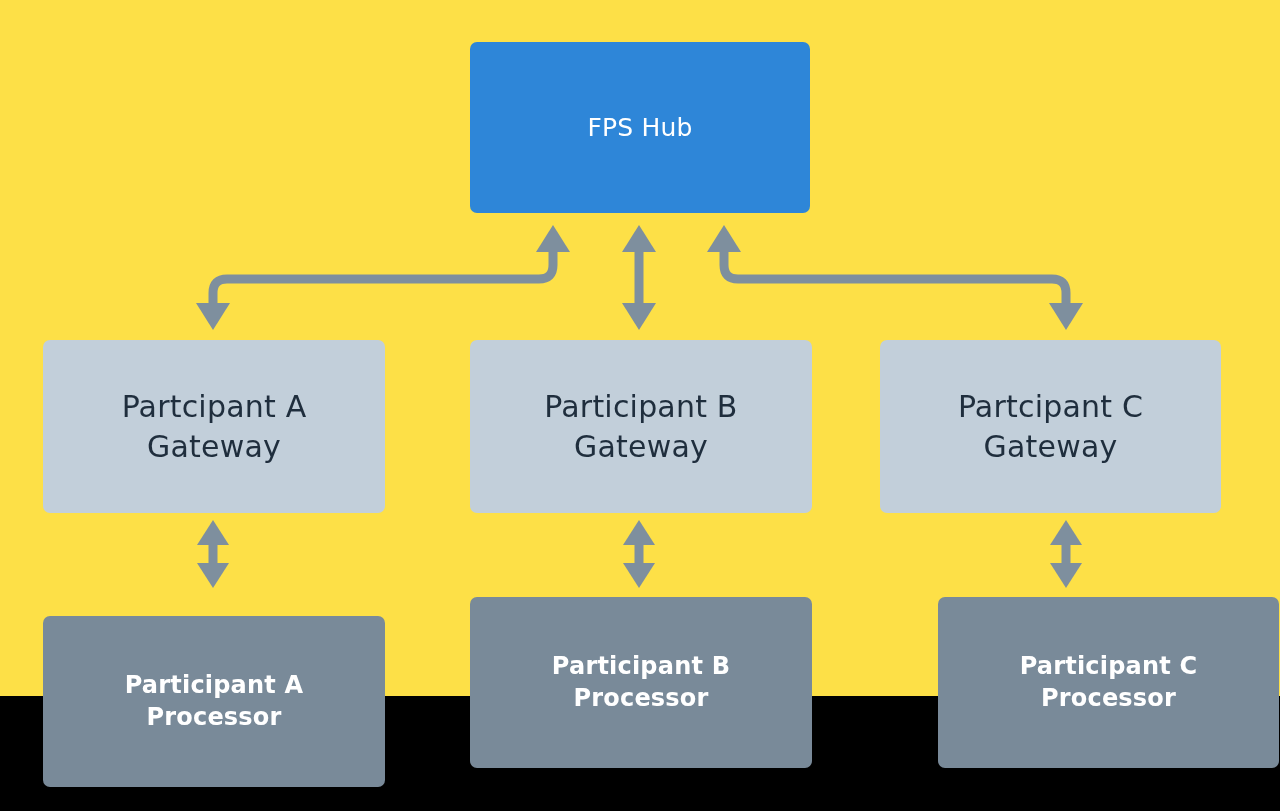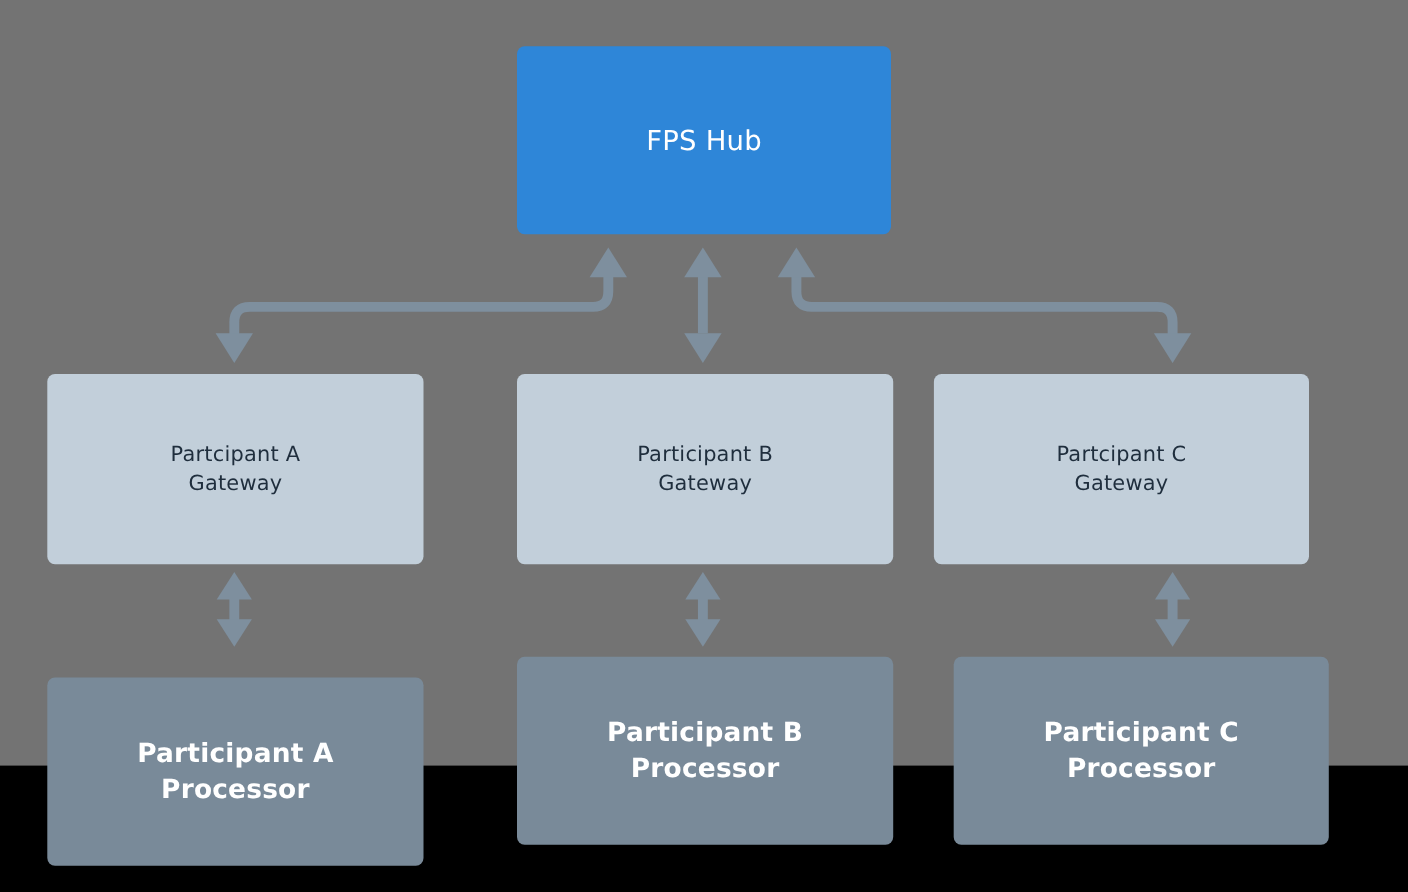--- a/index.html
+++ b/index.html
@@ -11,21 +11,21 @@
   body {
     width: 1280px;
     height: 811px;
     overflow: hidden;
     font-family: "DejaVu Sans", "Liberation Sans", sans-serif;
   }
   #diagram-canvas {
     position: relative;
     width: 1280px;
     height: 696px;
-    background: #737373;
+    background: #fde047;
   }
   .node {
     position: absolute;
     box-sizing: border-box;
     border-radius: 7px;
     display: flex;
     align-items: center;
     justify-content: center;
     text-align: center;
     line-height: 1.32;
@@ -48,40 +48,40 @@
     font-size: 25px;
     font-weight: 400;
   }
   
   .node-gateway {
     top: 340px;
     width: 342px;
     height: 173px;
     background: #c2cfda;
     color: #1f2e3d;
-    font-size: 19px;
+    font-size: 30px;
     font-weight: 400;
   }
   .gw-a { left: 43px; }
   .gw-b { left: 470px; }
-  .gw-c { left: 849px; width: 341px; }
+  .gw-c { left: 880px; width: 341px; }
 
   
   .node-processor {
     top: 597px;
     width: 342px;
     height: 171px;
     background: #798a99;
     color: #ffffff;
     font-size: 24px;
     font-weight: 700;
   }
   .pr-a { left: 43px; margin-top: 19px; }
   .pr-b { left: 470px; }
-  .pr-c { left: 867px; width: 341px; }
+  .pr-c { left: 938px; width: 341px; }
 
   
   #connectors {
     position: absolute;
     left: 0;
     top: 0;
     width: 1280px;
     height: 811px;
     pointer-events: none;
   }

